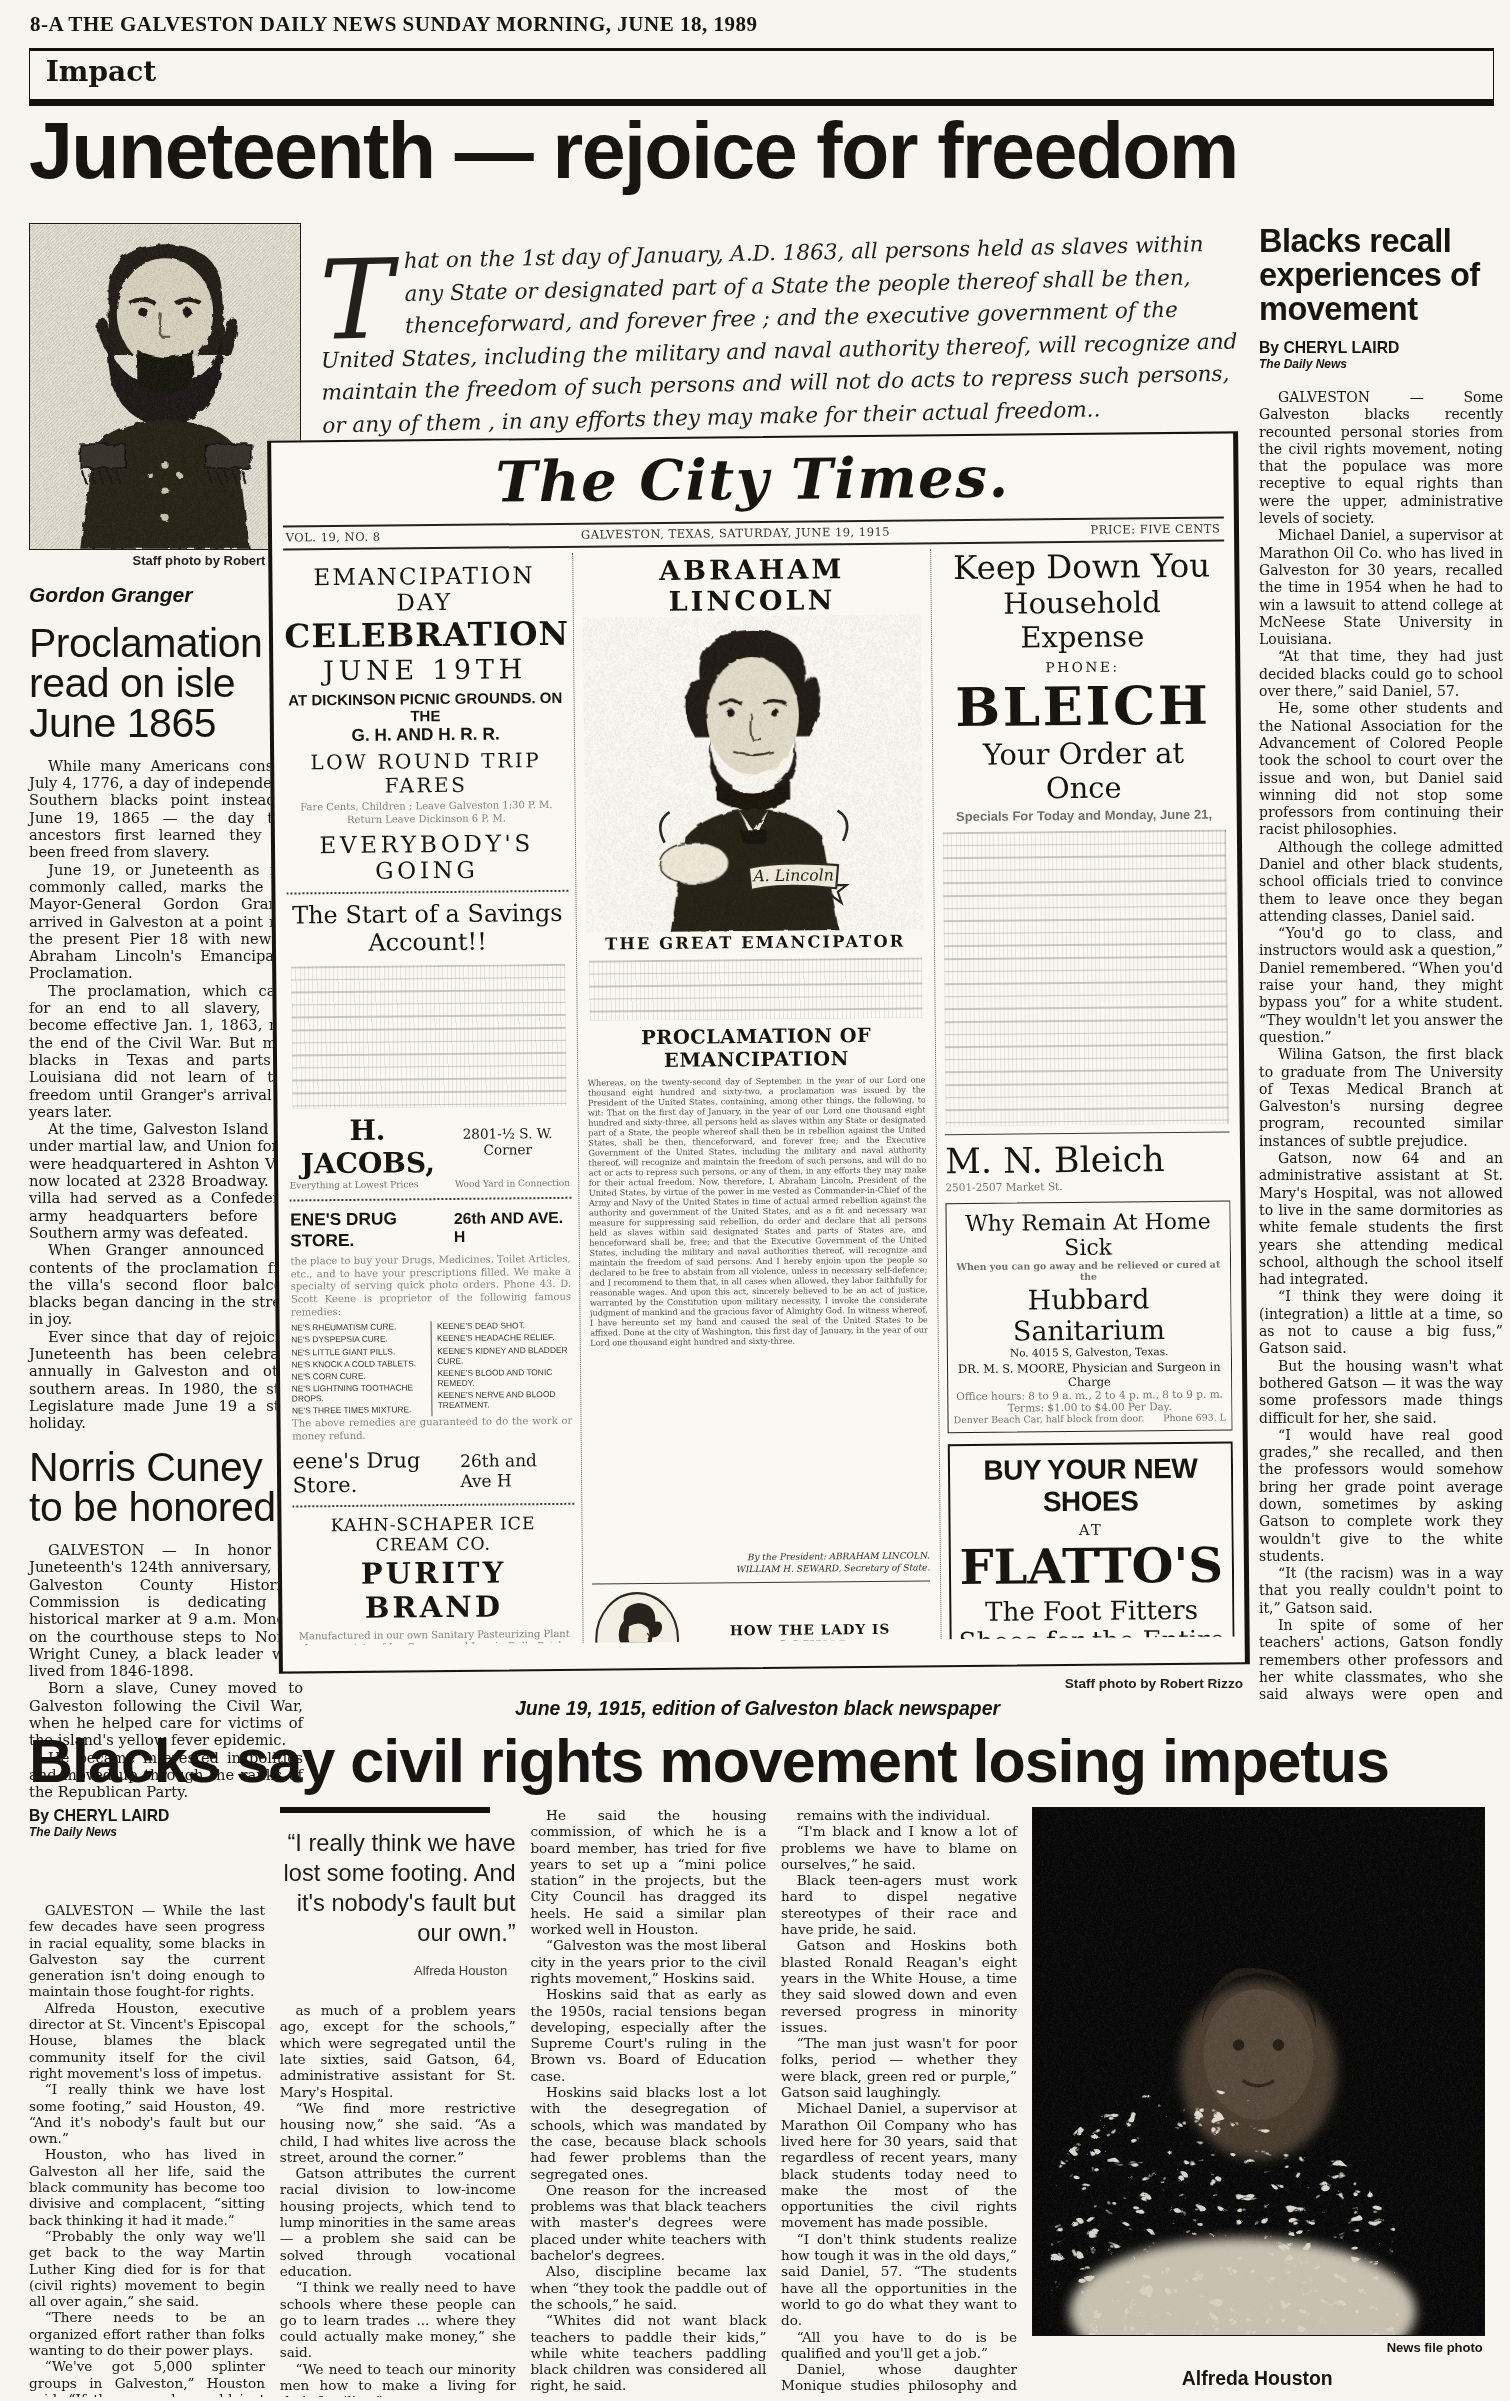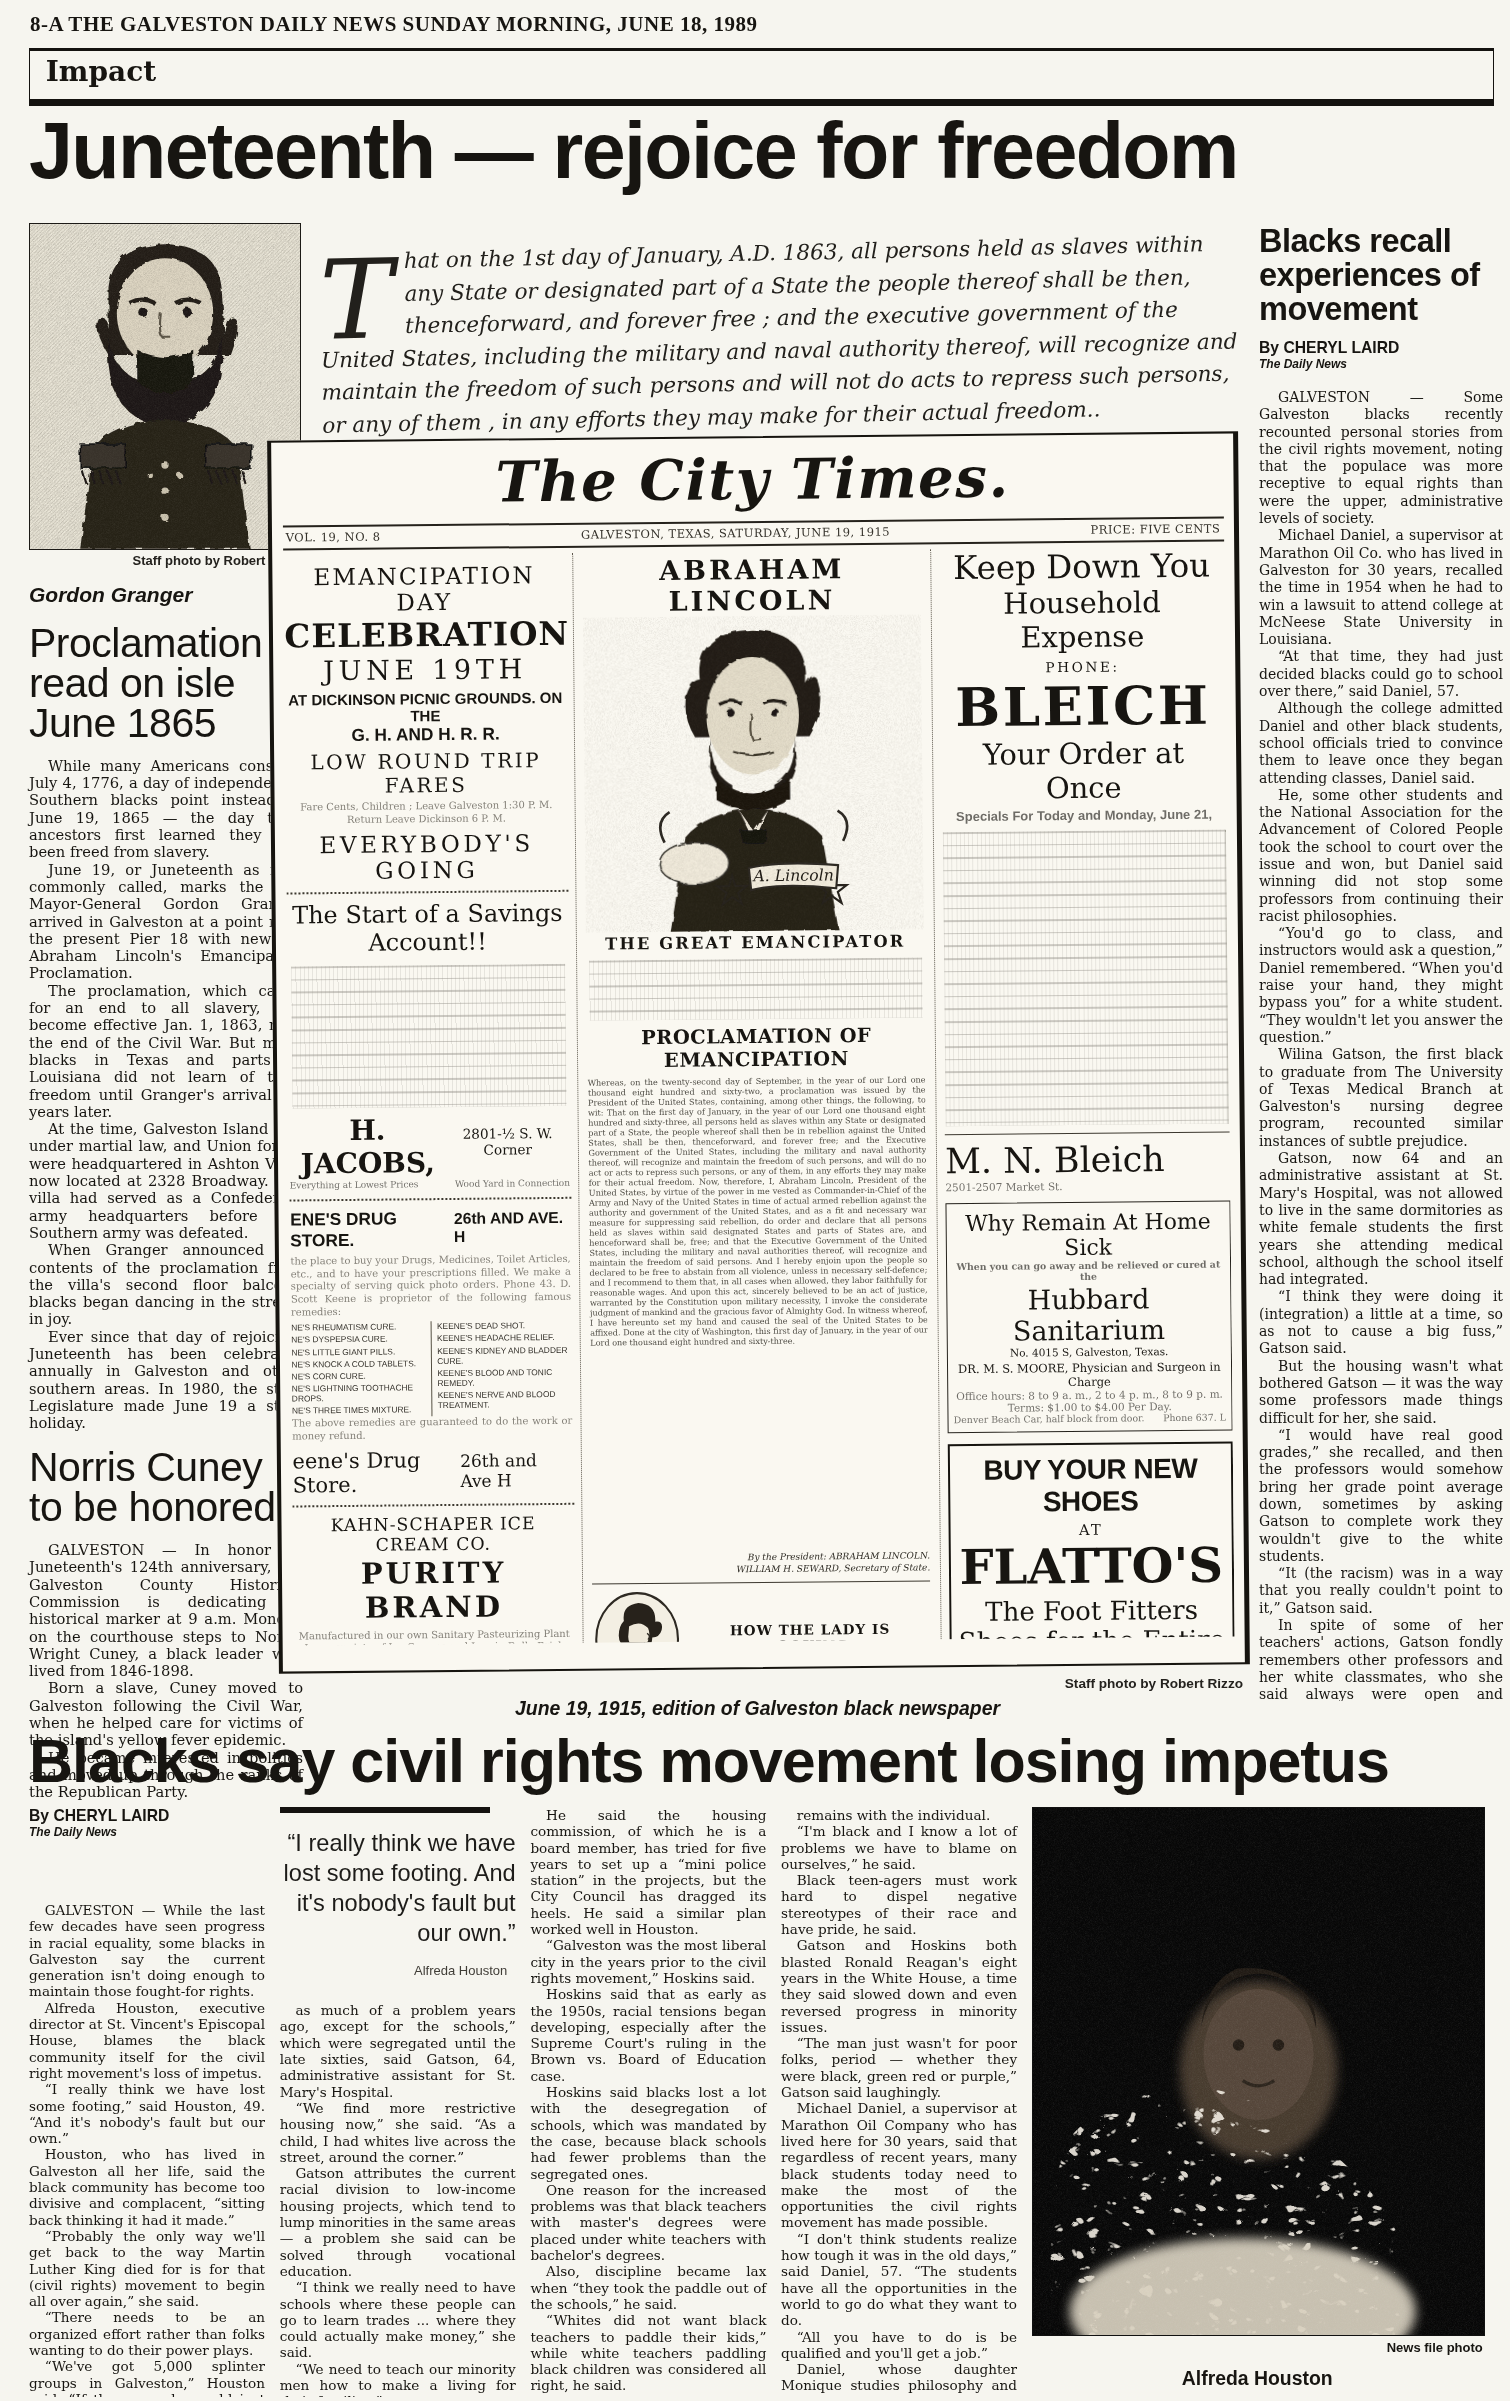--- a/index.html
+++ b/index.html
@@ -168,22 +168,22 @@
   </div>
 
   <div class="rightcol">
     <h2 class="right-head">Blacks recall experiences of movement</h2>
     <div class="byline">By CHERYL LAIRD</div>
     <div class="byline-org">The Daily News</div>
     <div class="body">
         <p class="para">GALVESTON — Some Galveston blacks recently recounted personal stories from the civil rights movement, noting that the populace was more receptive to equal rights than were the upper, administrative levels of society.</p>
         <p class="para">Michael Daniel, a supervisor at Marathon Oil Co. who has lived in Galveston for 30 years, recalled the time in 1954 when he had to win a lawsuit to attend college at McNeese State University in Louisiana.</p>
         <p class="para">“At that time, they had just decided blacks could go to school over there,” said Daniel, 57.</p>
+        <p class="para">He, some other students and the National Association for the Advancement of Colored People took the school to court over the issue and won, but Daniel said winning did not stop some professors from continuing their racist philosophies.</p>
         <p class="para">Although the college admitted Daniel and other black students, school officials tried to convince them to leave once they began attending classes, Daniel said.</p>
-        <p class="para">He, some other students and the National Association for the Advancement of Colored People took the school to court over the issue and won, but Daniel said winning did not stop some professors from continuing their racist philosophies.</p>
         <p class="para">“You'd go to class, and instructors would ask a question,” Daniel remembered. “When you'd raise your hand, they might bypass you” for a white student. “They wouldn't let you answer the question.”</p>
         <p class="para">Wilina Gatson, the first black to graduate from The University of Texas Medical Branch at Galveston's nursing degree program, recounted similar instances of subtle prejudice.</p>
         <p class="para">Gatson, now 64 and an administrative assistant at St. Mary's Hospital, was not allowed to live in the same dormitories as white female students the first years she attending medical school, although the school itself had integrated.</p>
         <p class="para">“I think they were doing it (integration) a little at a time, so as not to cause a big fuss,” Gatson said.</p>
         <p class="para">But the housing wasn't what bothered Gatson — it was the way some professors made things difficult for her, she said.</p>
         <p class="para">“I would have real good grades,” she recalled, and then the professors would somehow bring her grade point average down, sometimes by asking Gatson to complete work they wouldn't give to the white students.</p>
         <p class="para">“It (the racism) was in a way that you really couldn't point to it,” Gatson said.</p>
         <p class="para">In spite of some of her teachers' actions, Gatson fondly remembers other professors and her white classmates, who she said always were open and supportive.</p>
       </div>
   </div>
@@ -332,21 +332,21 @@
         <div class="hubbard">
           <div style="font:22px 'DejaVu Serif',serif">Why Remain At Home Sick</div>
           <div style="font:bold 9.4px 'DejaVu Serif',serif" class="faded">When you can go away and be relieved or cured at the</div>
           <div style="font:27px 'DejaVu Serif',serif;margin-top:2.1px">Hubbard Sanitarium</div>
           <div style="font:10.5px 'DejaVu Serif',serif">No. 4015 S, Galveston, Texas.</div>
           <div style="font:11.5px 'DejaVu Serif',serif;margin-top:2.1px">DR. M. S. MOORE, Physician and Surgeon in Charge</div>
           <div style="font:10.5px 'DejaVu Serif',serif" class="faded">Office hours:  8 to 9 a. m., 2 to 4 p. m., 8 to 9 p. m.</div>
           <div style="font:10.5px 'DejaVu Serif',serif" class="faded">Terms:  $1.00 to $4.00 Per Day.</div>
           <div style="display:flex;justify-content:space-between;font:9.4px 'DejaVu Serif',serif" class="faded">
             <span>Denver Beach Car, half block from door.</span>
-            <span>Phone 637. L</span>
+            <span>Phone 693. L</span>
           </div>
         </div>
         <div class="flatto">
           <div style="font:bold 28px 'Liberation Sans',sans-serif;letter-spacing:-0.5px">BUY YOUR NEW SHOES</div>
           <div style="font:14.7px 'DejaVu Serif',serif;letter-spacing:2.1px;margin-top:3.1px">AT</div>
           <div style="font:bold 48px 'DejaVu Serif',serif">FLATTO'S</div>
           <div style="font:26px 'DejaVu Serif',serif;margin-top:2.1px">The Foot Fitters</div>
           <div style="font:26px 'DejaVu Serif',serif">Shoes for the Entire</div>
 
         </div>

